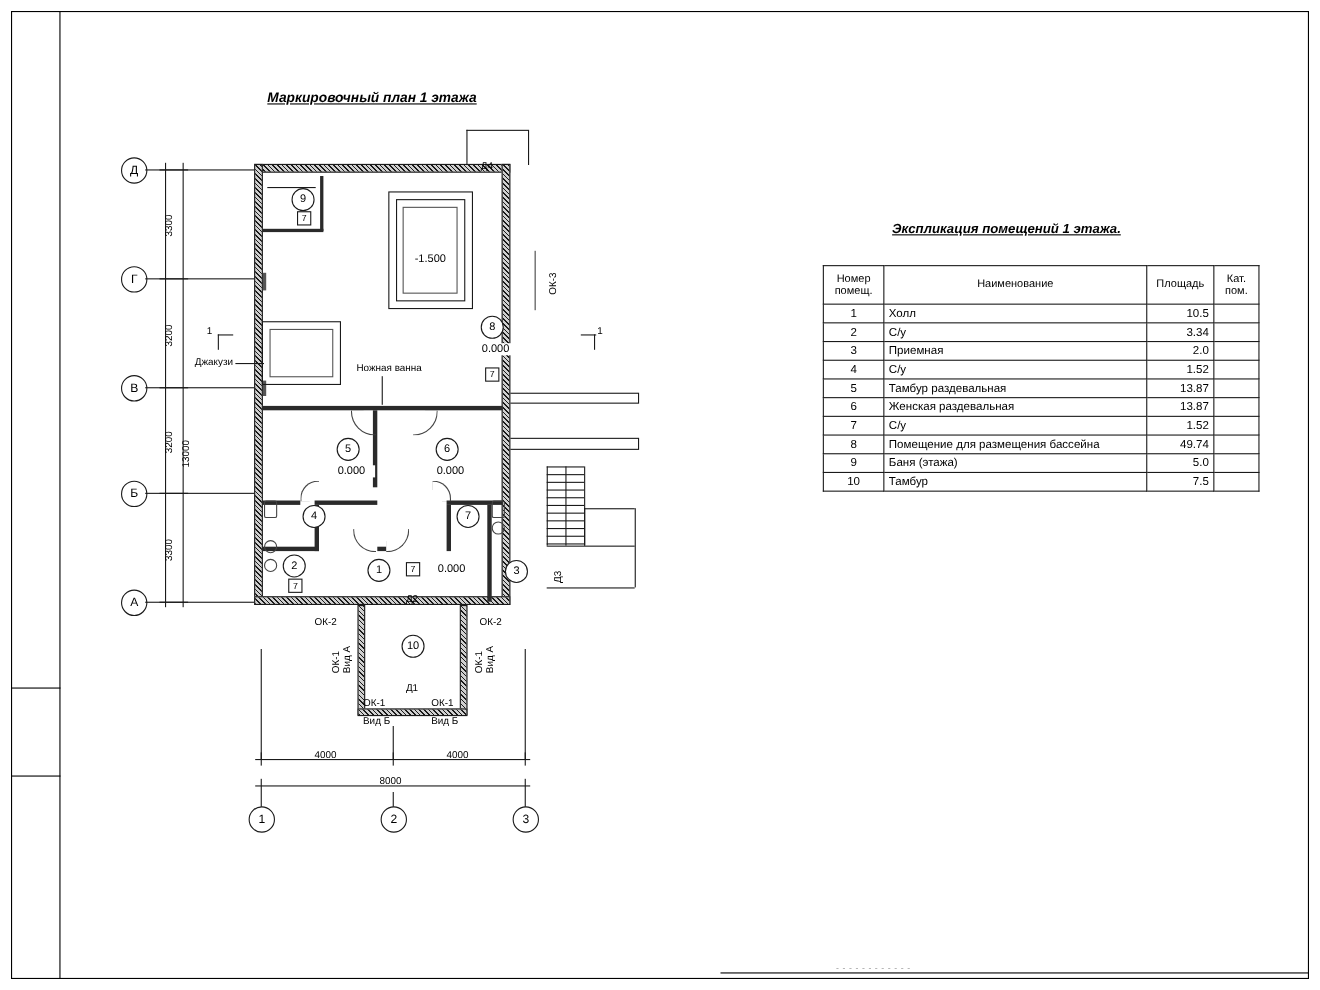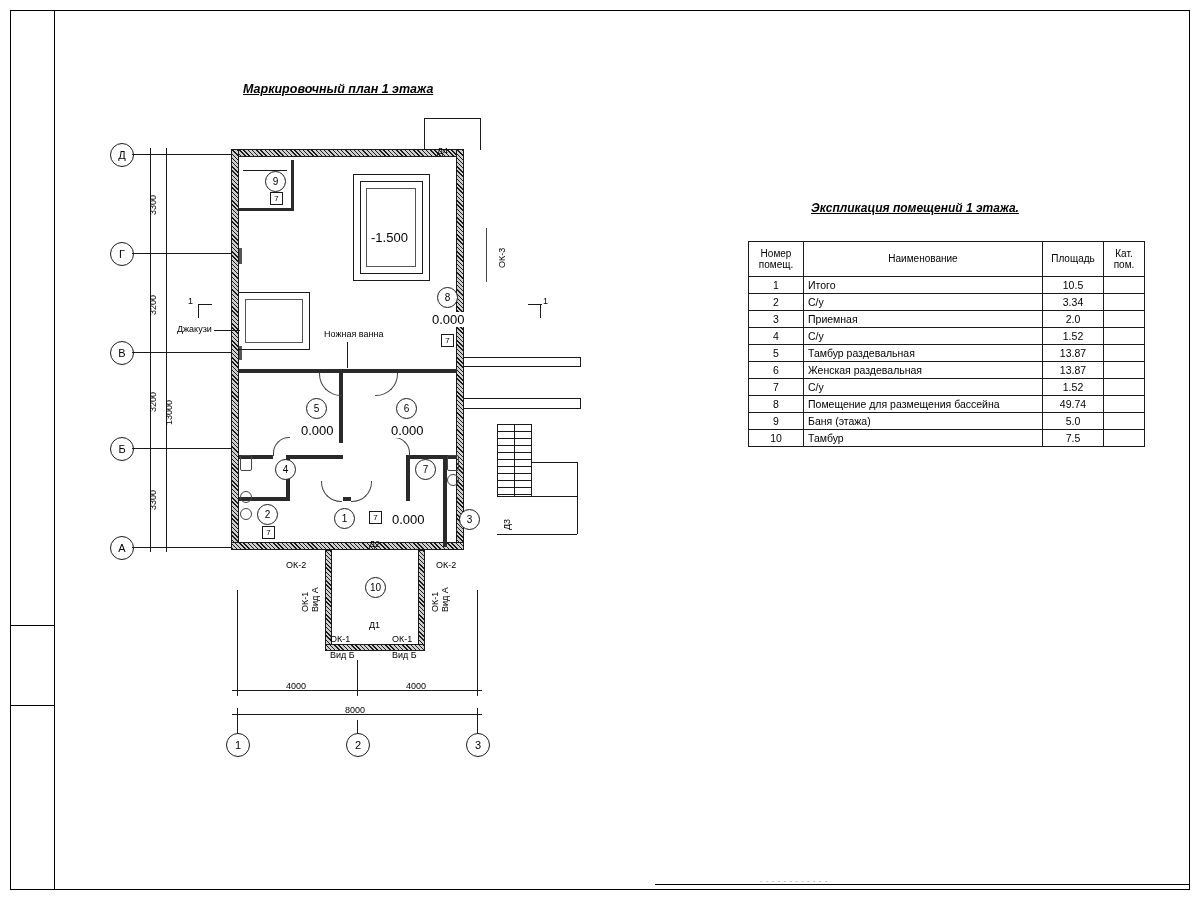--- a/index.html
+++ b/index.html
@@ -37,28 +37,28 @@
   .rnum{position:absolute;width:19px;height:19px;border:1px solid #1a1a1a;border-radius:50%;
        font-size:10px;display:flex;align-items:center;justify-content:center;background:#fff;}
   
   .sq{position:absolute;width:11px;height:11px;border:1px solid #1a1a1a;background:#fff;
       font-size:8px;display:flex;align-items:center;justify-content:center;}
   .lbl{position:absolute;font-size:9px;white-space:nowrap;}
   .lbl-v{position:absolute;font-size:9px;white-space:nowrap;transform:rotate(-90deg);transform-origin:left top;}
   .dimtxt{position:absolute;font-size:9px;white-space:nowrap;}
   .dimtxt-v{position:absolute;font-size:9px;white-space:nowrap;transform:rotate(-90deg);transform-origin:left top;}
 
-  .elev{position:absolute;font-size:13px;background:#fff;padding:0 3px;white-space:nowrap;}
+  .elev{position:absolute;font-size:10px;background:#fff;padding:0 9px;white-space:nowrap;}
 
   
   .tbl{position:absolute;left:748px;top:241px;border-collapse:collapse;font-size:10.5px;background:#fff;}
   .tbl td,.tbl th{border:1px solid #1a1a1a;padding:2px 4px;font-weight:normal;}
   .c-num{width:46px;text-align:center;}
   .c-name{width:230px;text-align:left;padding-left:6px;}
-  .c-area{width:52px;text-align:center;padding-left:6px;}
+  .c-area{width:52px;text-align:right;padding-left:6px;}
   .c-kat{width:32px;}
   .th-cell{text-align:center;font-size:10px;line-height:1.15;height:30px;}
   .total-lbl{text-align:right;padding-right:5px;}
 </style>
 </head>
 <body>
 
 <div id="sheet">
 
   <div class="frame-outer"></div>
@@ -275,21 +275,21 @@
         <th class="c-area th-cell">Площадь</th>
         <th class="c-kat th-cell">
           <div>Кат.</div>
           <div>пом.</div>
         </th>
       </tr>
     </thead>
     <tbody>
       <tr>
         <td class="c-num">1</td>
-        <td class="c-name">Итого</td>
+        <td class="c-name">Холл</td>
         <td class="c-area">10.5</td>
         <td class="c-kat"></td>
       </tr>
       <tr>
         <td class="c-num">2</td>
         <td class="c-name">С/у</td>
         <td class="c-area">3.34</td>
         <td class="c-kat"></td>
       </tr>
       <tr>

